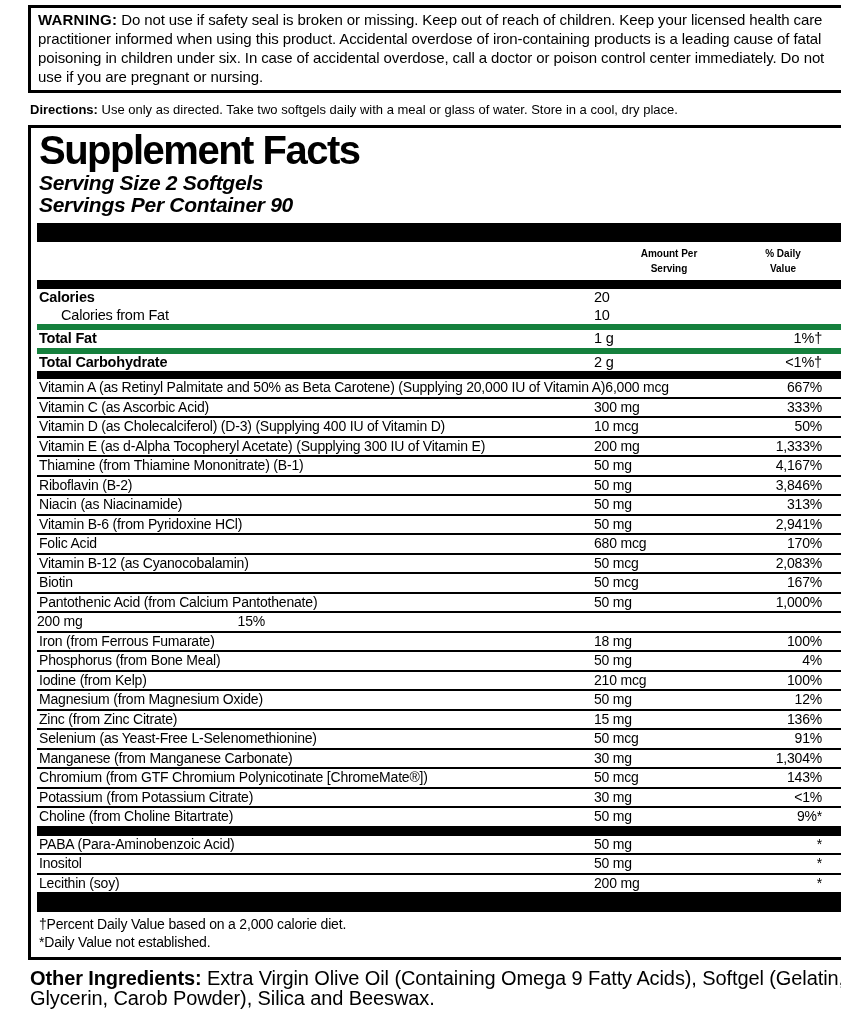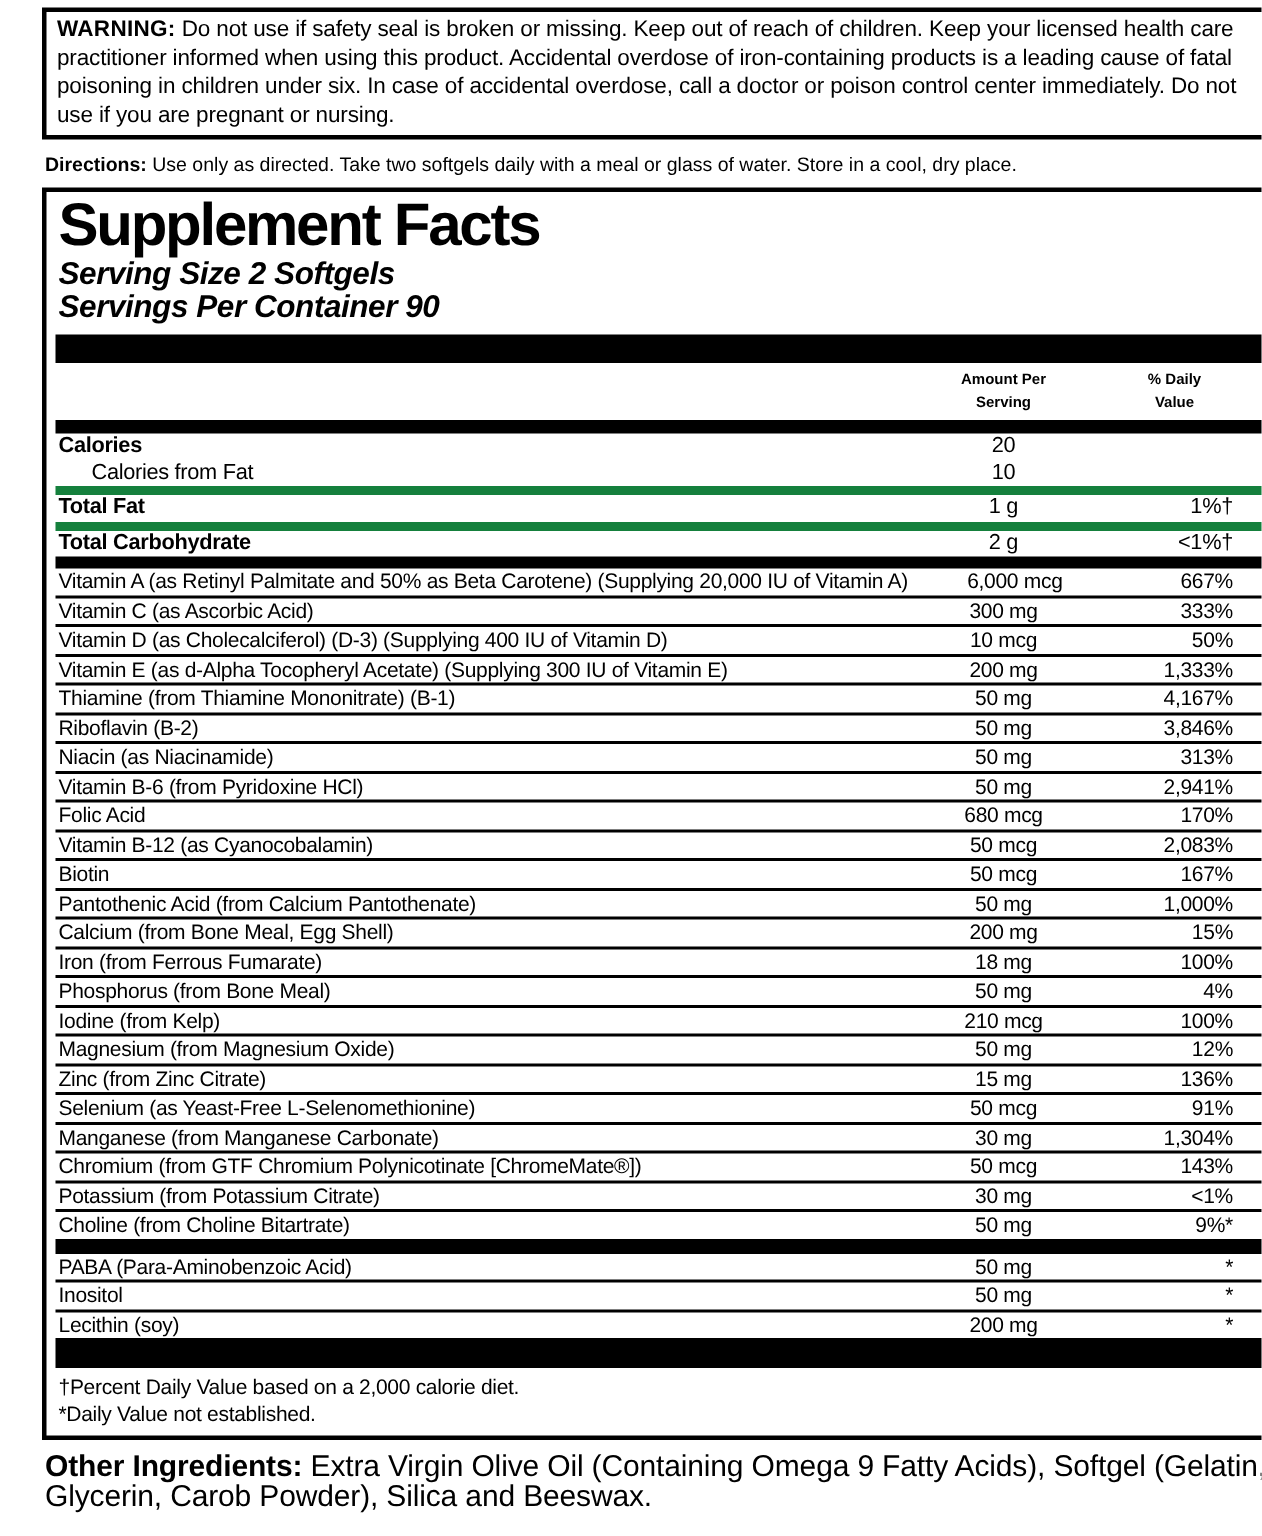--- a/index.html
+++ b/index.html
@@ -57,21 +57,21 @@
   .bar-4 { height: 10px; }
   .bar-5 { height: 20px; }
 
   
   .sf-row, .sf-head {
     display: flex;
     align-items: baseline;
     padding-right: 24px;
   }
   .col-name  { flex: 1; padding-left: 2px; white-space: nowrap; }
-  .col-amount{ width: 150px; text-align: center; white-space: nowrap; }
+  .col-amount{ width: 150px; text-align: left; white-space: nowrap; }
   .col-dv    { width: 78px; text-align: right; white-space: nowrap; }
 
   .sf-head {
     font-size: 10px;
     font-weight: bold;
     line-height: 15px;
     padding-top: 4px;
     padding-bottom: 4px;
   }
   .sf-head .col-amount, .sf-head .col-dv { white-space: pre-line; text-align: center; }
@@ -215,21 +215,20 @@
         <span class="col-name">Biotin</span>
         <span class="col-amount">50 mcg</span>
         <span class="col-dv">167%</span>
       </div>
         <div class="sf-row">
         <span class="col-name">Pantothenic Acid (from Calcium Pantothenate)</span>
         <span class="col-amount">50 mg</span>
         <span class="col-dv">1,000%</span>
       </div>
         <div class="sf-row">
-        <span class="col-name">Calcium (from Bone Meal, Egg Shell)</span>
         <span class="col-amount">200 mg</span>
         <span class="col-dv">15%</span>
       </div>
         <div class="sf-row">
         <span class="col-name">Iron (from Ferrous Fumarate)</span>
         <span class="col-amount">18 mg</span>
         <span class="col-dv">100%</span>
       </div>
         <div class="sf-row">
         <span class="col-name">Phosphorus (from Bone Meal)</span>

